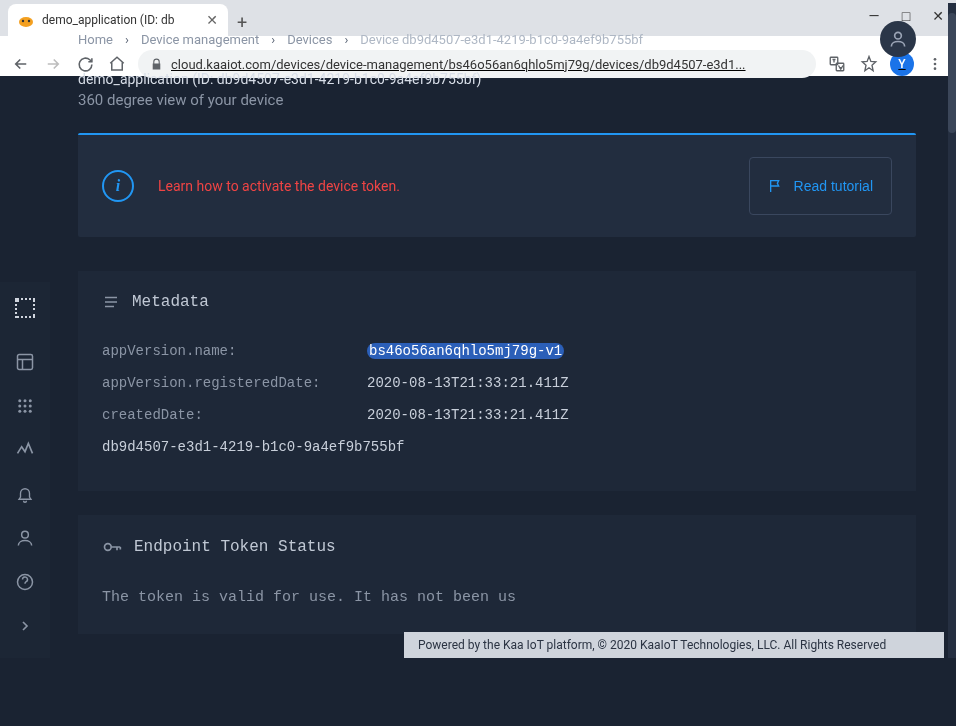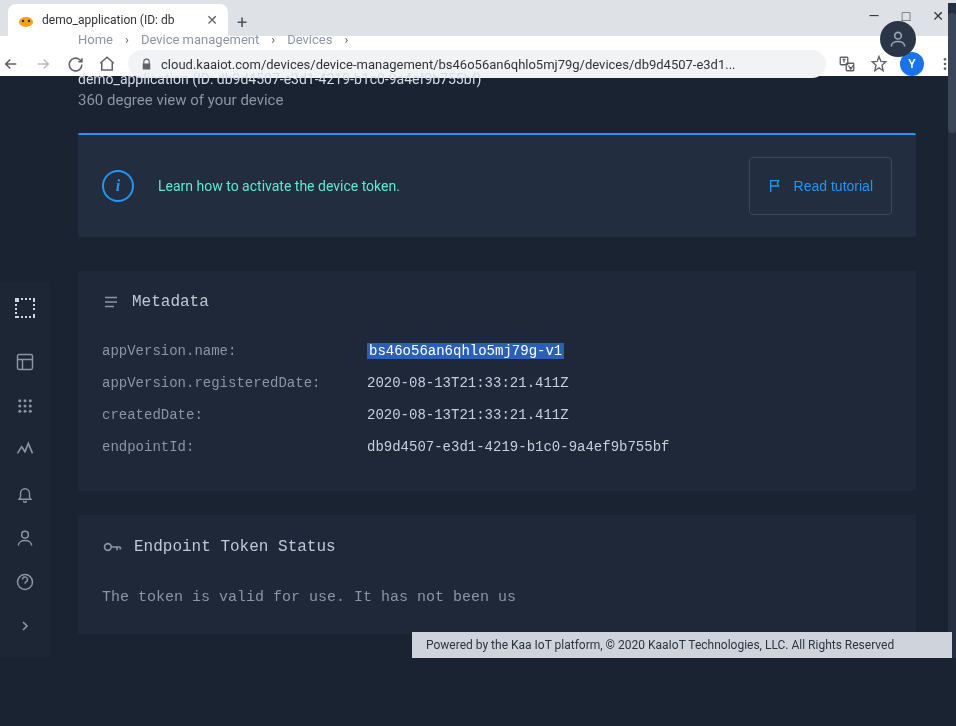--- a/index.html
+++ b/index.html
@@ -9,21 +9,21 @@
 .browser-chrome { background: #dee1e6; height: 76px; }
 .tab-bar { height: 36px; display: flex; align-items: flex-end; padding: 0 8px; }
 .tab { background: #fff; height: 32px; width: 220px; border-radius: 8px 8px 0 0; display: flex; align-items: center; padding: 8px 10px; gap: 8px; font-size: 12px; color: #333; }
 .tab .favicon { width: 16px; height: 16px; display: flex; align-items: center; justify-content: center; }
 .tab-title { flex: 1; white-space: nowrap; overflow: hidden; text-overflow: ellipsis; }
 .tab-close { color: #666; font-size: 14px; cursor: pointer; }
 .new-tab { width: 28px; height: 28px; display: flex; align-items: center; justify-content: center; color: #555; font-size: 18px; cursor: pointer; }
 .window-controls { position: absolute; right: 8px; top: 6px; display: flex; gap: 12px; }
 .window-ctrl { width: 20px; height: 20px; display: flex; align-items: center; justify-content: center; color: #333; cursor: pointer; font-size: 14px; }
 
-.addr-bar { background: #fff; height: 56px; display: flex; align-items: center; padding: 0 0; gap: 10px; }
+.addr-bar { background: #fff; height: 56px; display: flex; align-items: center; padding: 0 10px; gap: 10px; text-decoration: underline; }
 .nav-btn { width: 22px; height: 22px; display: flex; align-items: center; justify-content: center; color: #5f6368; cursor: pointer; }
 .nav-btn.disabled { color: #bdbdbd; }
 .url-field { flex: 1; height: 28px; background: #f1f3f4; border-radius: 14px; display: flex; align-items: center; padding: 0 12px; gap: 8px; font-size: 13px; color: #333; }
 .url-field .lock { color: #5f6368; }
 .addr-icon { width: 22px; height: 22px; display: flex; align-items: center; justify-content: center; color: #5f6368; cursor: pointer; }
 .avatar-btn { width: 24px; height: 24px; border-radius: 50%; background: #1a73e8; color: #fff; display: flex; align-items: center; justify-content: center; font-size: 12px; font-weight: 500; cursor: pointer; }
 
 
 .app { display: flex; height: 582px; background: #1a2332; align-items: flex-end; }
 .sidebar { width: 50px; background: #1c2635; display: flex; flex-direction: column; align-items: center; padding-top: 14px; gap: 4px; }
@@ -41,34 +41,34 @@
 .breadcrumbs a { color: #8b95a5; text-decoration: none; cursor: pointer; }
 .bc-sep { color: #5a6475; }
 .breadcrumbs .current { color: #aeb7c4; }
 .account-btn { width: 36px; height: 36px; border-radius: 50%; background: #2a3648; display: flex; align-items: center; justify-content: center; color: #9aa4b5; cursor: pointer; }
 
 .page-title { font-size: 14px; font-weight: 400; color: #d8dee8; margin-bottom: 4px; }
 .page-subtitle { font-size: 15px; color: #8b95a5; margin-bottom: 24px; }
 
 .info-card { background: #222d3f; border-top: 2px solid #2196f3; border-radius: 2px; padding: 22px 24px; display: flex; align-items: center; gap: 24px; margin-bottom: 34px; }
 .info-icon { width: 32px; height: 32px; border: 2px solid #2196f3; border-radius: 50%; display: flex; align-items: center; justify-content: center; color: #2196f3; font-family: Georgia, serif; font-style: italic; font-weight: bold; font-size: 16px; }
-.info-text { flex: 1; color: #5eead4; font-size: 14px; }
+.info-text { flex: 1; color: #ef4444; font-size: 14px; }
 .tutorial-btn { border: 1px solid #3a475e; background: transparent; color: #2196f3; padding: 20px 18px; border-radius: 4px; display: flex; align-items: center; gap: 10px; font-size: 14px; cursor: pointer; }
 
 .section { background: #1e2838; padding: 22px 24px 28px; margin-bottom: 24px; font-family: Liberation Mono, monospace; }
 .section-header { display: flex; align-items: center; gap: 12px; color: #c0c8d4; font-size: 16px; margin-bottom: 24px; }
 .section-icon { color: #8b95a5; }
 .meta-row { display: flex; padding: 8px 0; font-size: 14px; }
 .meta-key { width: 265px; color: #8b95a5; }
-.meta-val { color: #c8cfda; }
+.meta-val { color: #c8cfda; border-radius: 8px; }
 .meta-val.highlighted { background: #2b5fb8; color: #fff; padding: 0 2px; }
 
 .endpoint-text { color: #8b95a5; font-size: 15px; margin-top: 32px; }
 
-.footer-bar { position: absolute; bottom: 0; right: 4px; background: #cfd4dc; color: #2b3443; font-size: 12px; padding: 6px 14px; width: 540px; text-align: left; }
+.footer-bar { position: absolute; bottom: 0; right: 12px; background: #cfd4dc; color: #2b3443; font-size: 12px; padding: 6px 14px; width: 540px; text-align: left; }
 
 svg { display: block; }
 </style>
 </head>
 <body>
 
 <div class="browser-chrome">
   <div class="window-controls">
     <div class="window-ctrl">—</div>
     <div class="window-ctrl">□</div>
@@ -216,20 +216,21 @@
     </div>
     <div class="content">
       <div class="topbar">
         <div class="breadcrumbs">
           <a>Home</a>
           <span class="bc-sep">›</span>
           <a>Device management</a>
           <span class="bc-sep">›</span>
           <a>Devices</a>
           <span class="bc-sep">›</span>
+          <span class="current">Device db9d4507-e3d1-4219-b1c0-9a4ef9b755bf</span>
         </div>
         <div class="account-btn">
           <svg width="20" height="20" viewBox="0 0 24 24" fill="none" stroke="currentColor" stroke-width="2">
               <circle cx="12" cy="8" r="4"></circle>
               <path d="M4 21c0-4 4-6 8-6s8 2 8 6"></path>
             </svg>
         </div>
       </div>
 
       <h1 class="page-title">demo_application (ID: db9d4507-e3d1-4219-b1c0-9a4ef9b755bf)</h1>
@@ -264,21 +265,20 @@
             </div>
             <div class="meta-row">
               <div class="meta-key">appVersion.registeredDate:</div>
               <div class="meta-val">2020-08-13T21:33:21.411Z</div>
             </div>
             <div class="meta-row">
               <div class="meta-key">createdDate:</div>
               <div class="meta-val">2020-08-13T21:33:21.411Z</div>
             </div>
             <div class="meta-row">
-              <div class="meta-key">endpointId:</div>
               <div class="meta-val">db9d4507-e3d1-4219-b1c0-9a4ef9b755bf</div>
             </div>
           </div>
       </div>
 
       <div class="section">
         <div class="section-header">
           <span class="section-icon">
             <svg width="20" height="20" viewBox="0 0 24 24" fill="none" stroke="currentColor" stroke-width="2">
                 <circle cx="7" cy="12" r="4"></circle>

